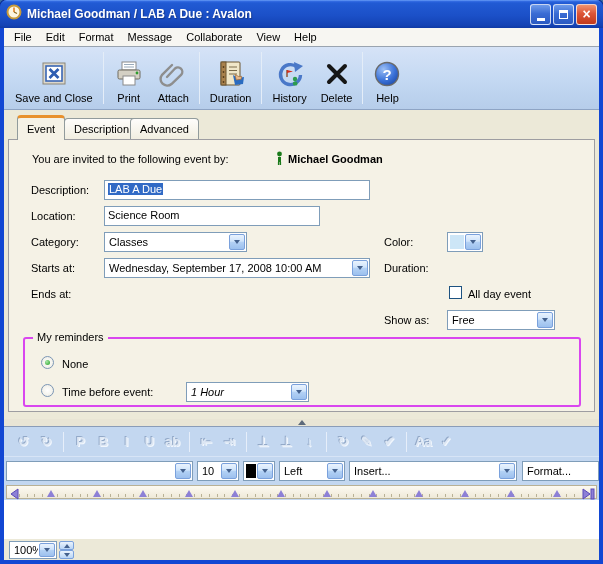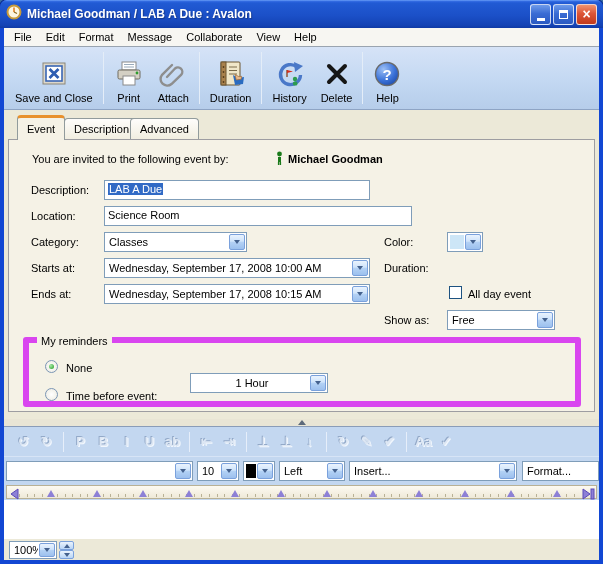--- a/index.html
+++ b/index.html
@@ -38,21 +38,21 @@
   .txt{position:absolute;height:20px;background:#fff;border:1px solid #7f9db9;font-size:11px;padding:2px 3px;color:#000;white-space:nowrap;overflow:hidden;}
   .sel-box{position:absolute;height:20px;background:#fff;border:1px solid #7f9db9;font-size:11px;color:#000;}
   .sel-text{position:absolute;left:4px;top:3px;right:18px;white-space:nowrap;overflow:hidden;}
   .dbtn{position:absolute;top:1px;right:1px;bottom:1px;width:16px;border:1px solid #7aa1dc;border-radius:2px;
     background:linear-gradient(180deg,#eaf3fd,#cfe4fb 45%,#b4d2f5 50%,#9cc0ee);display:flex;align-items:center;justify-content:center;}
   .dbtn::after{content:"";border-left:3.5px solid transparent;border-right:3.5px solid transparent;border-top:4.5px solid #44618e;}
   .swatch{position:absolute;left:2px;top:2px;bottom:2px;right:18px;}
   .cb{position:absolute;width:13px;height:13px;background:#fff;border:1px solid #1d5281;}
   .radio{position:absolute;width:13px;height:13px;border-radius:50%;border:1px solid #7b96b5;background:radial-gradient(#ffffff,#eceadf);}
   .radio.on::after{content:"";position:absolute;left:3px;top:3px;width:5px;height:5px;border-radius:50%;background:radial-gradient(circle at 35% 35%,#a8e8a8,#1e9c1e);}
-  .gbox{position:absolute;border:6px solid #d946ef;border-radius:3px;text-align:center;}
+  .gbox{position:absolute;border:2px solid #d946ef;border-radius:3px;}
   .gbox-title{position:absolute;top:-8px;left:8px;background:#f5f2e6;padding:0 4px;font-size:11px;}
   .highlight{color:#fff;padding:0 1px;}
   
   .splitter{position:absolute;left:0;right:0;top:391px;height:8px;background:#e9e5d5;border-bottom:1px solid #8a9cb8;display:flex;align-items:center;justify-content:center;}
   .split-grip{width:0;height:0;border-left:4px solid transparent;border-right:4px solid transparent;border-bottom:5px solid #5d6a7a;}
   
   .fmtbar{position:absolute;left:0;right:0;top:399px;height:29px;background:#c3d7f0;display:flex;align-items:center;padding-left:8px;}
   .fmt-btn{width:23px;height:22px;display:flex;align-items:center;justify-content:center;font-size:13px;font-weight:bold;
     color:#dde7f4;text-shadow:-1px -1px 0 #93a9c8,1px 1px 0 #f2f7fd;}
   .fmt-sep{width:1px;height:20px;background:#9cb2d4;border-right:1px solid #e6eefa;margin:0 5px;}
@@ -228,21 +228,21 @@
           </svg>
         </span>
         <span class="plabel" style="left:279px;top:13px;font-weight:bold;">Michael Goodman</span>
 
         <span class="plabel" style="left:22px;top:44px;">Description:</span>
         <div class="txt" style="left:95px;top:40px;width:266px;">
           <span class="highlight" style="background: rgb(49, 106, 197);">LAB A Due</span>
         </div>
 
         <span class="plabel" style="left:22px;top:70px;">Location:</span>
-        <div class="txt" style="left:95px;top:66px;width:308px;">
+        <div class="txt" style="left:95px;top:66px;width:216px;">
           <span>Science Room</span>
         </div>
 
         <span class="plabel" style="left:22px;top:96px;">Category:</span>
         <div class="sel-box" style="left:95px;top:92px;width:143px;padding-left:20px;">
           <span class="sel-text">Classes</span>
           <span class="dbtn"></span>
         </div>
 
         <span class="plabel" style="left:375px;top:96px;">Color:</span>
@@ -253,41 +253,37 @@
 
         <span class="plabel" style="left:22px;top:122px;">Starts at:</span>
         <div class="sel-box" style="left:95px;top:118px;width:266px;">
           <span class="sel-text">Wednesday, September 17, 2008 10:00 AM</span>
           <span class="dbtn"></span>
         </div>
 
         <span class="plabel" style="left:375px;top:122px;">Duration:</span>
 
         <span class="plabel" style="left:22px;top:148px;">Ends at:</span>
-        <div class="sel-box" style="left:95px;top:144px;width:266px;">
-          <span class="sel-text">Wednesday, September 17, 2008 10:15 AM</span>
-          <span class="dbtn"></span>
-        </div>
 
         <span class="cb" style="left:440px;top:146px;"></span>
         <span class="plabel" style="left:459px;top:148px;">All day event</span>
 
         <span class="plabel" style="left:375px;top:174px;">Show as:</span>
         <div class="sel-box" style="left:438px;top:170px;width:108px;">
           <span class="sel-text">Free</span>
           <span class="dbtn"></span>
         </div>
 
         <div class="gbox" style="left:14px;top:197px;width:558px;height:70px;">
           <span class="gbox-title">My reminders</span>
           <span class="radio on" id="radio-none" style="left:16px;top:17px;"></span>
           <span class="plabel" style="left:37px;top:19px;">None</span>
           <span class="radio" style="left:16px;top:45px;"></span>
           <span class="plabel" style="left:37px;top:47px;">Time before event:</span>
-          <div class="sel-box" style="left:161px;top:30px;width:138px;">
+          <div class="sel-box" style="left:161px;top:43px;width:123px;font-style:italic;">
             <span class="sel-text">1 Hour</span>
             <span class="dbtn"></span>
           </div>
         </div>
       </div>
     </div>
 
     <div class="splitter">
       <span class="split-grip"></span>
     </div>

